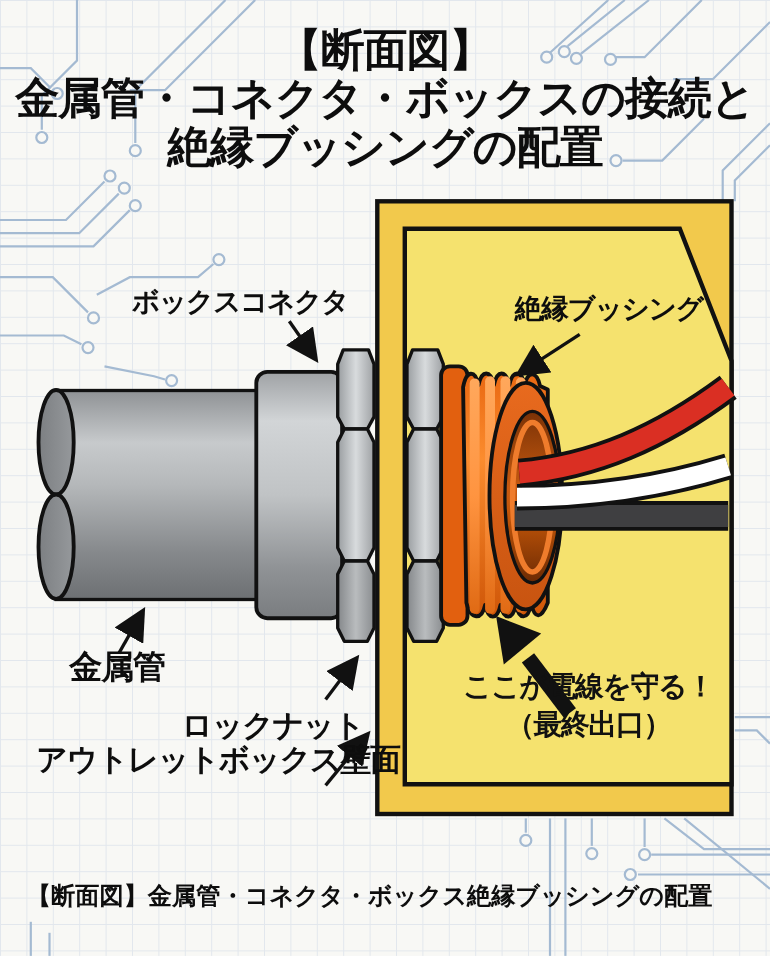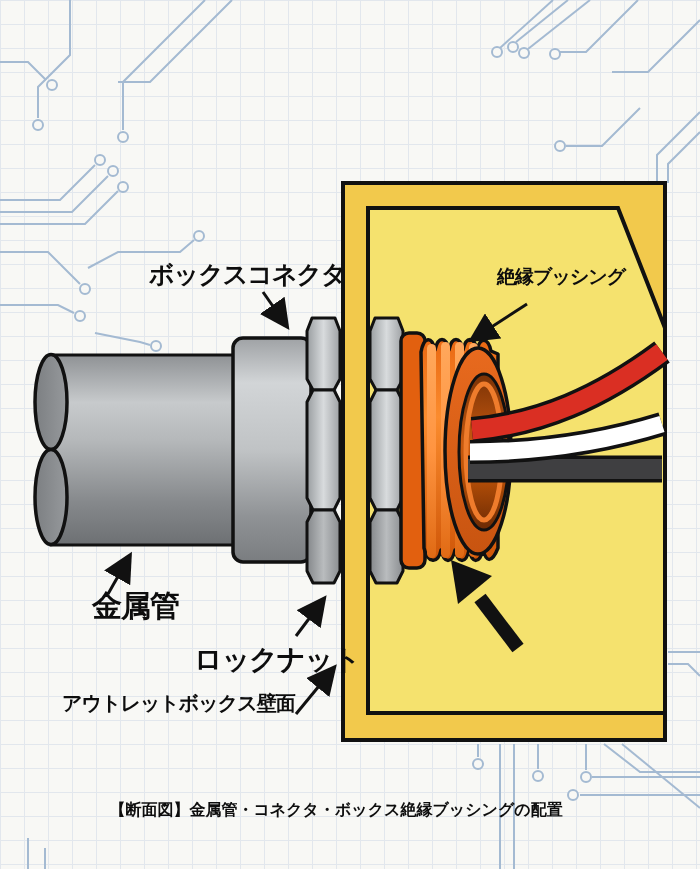--- a/index.html
+++ b/index.html
@@ -16,34 +16,33 @@
   .abs{position:absolute;}
   svg{display:block;}
   .title-block{
     position:absolute;top:24px;left:0;width:700px;text-align:center;
     font-weight:900;line-height:1.1;letter-spacing:-1px;color:#0d0d0d;
   }
   .title-line{font-size:40px;white-space:nowrap;}
   .diagram-label{
     position:absolute;font-weight:900;color:#0d0d0d;white-space:nowrap;
     letter-spacing:-1px;
-    margin-left:29px;
   }
   .lbl-box-connector{left:120px;top:258px;font-size:25px;}
-  .lbl-bushing{left:468px;top:264px;font-size:19px;}
+  .lbl-bushing{left:468px;top:264px;font-size:25px;}
   .lbl-metal-pipe{left:63px;top:586px;font-size:30px;}
   .lbl-locknut{left:165px;top:641px;font-size:28px;}
-  .lbl-box-wall{left:33px;top:690px;font-size:20px;}
+  .lbl-box-wall{left:33px;top:672px;font-size:28px;}
   .callout{
     position:absolute;left:405px;top:608px;width:260px;text-align:center;
     font-weight:900;font-size:26px;line-height:1.3;letter-spacing:-1px;white-space:nowrap;
   }
   .caption{
     position:absolute;top:800px;left:0;width:672px;text-align:center;
-    font-weight:900;font-size:16px;letter-spacing:0;color:#0d0d0d;white-space:nowrap;
+    font-weight:900;font-size:22px;letter-spacing:0;color:#0d0d0d;white-space:nowrap;
   }
 </style>
 </head>
 <body>
 
 <div class="stage">
 
   <svg class="abs" style="left:0;top:0" width="700" height="869" viewBox="0 0 700 869" fill="none" stroke="#a4bad2" stroke-width="2">
 
     <path d="M70,0 V55 L38,87 V118"></path>
@@ -226,23 +225,32 @@
 
     <g stroke="#111" stroke-width="3" fill="none">
       <path d="M263,292 L286,325" marker-end="url(#ah)"></path>
       <path d="M527,304 L473,339" marker-end="url(#ah)"></path>
       <path d="M108,594 L129,557" marker-end="url(#ah)"></path>
       <path d="M296,636 L323,600" marker-end="url(#ah)"></path>
       <path d="M296,714 L333,669" marker-end="url(#ah)"></path>
     </g>
   </svg>
 
+  <div class="title-block">
+    <div class="title-line">【断面図】</div>
+    <div class="title-line">金属管・コネクタ・ボックスの接続と</div>
+    <div class="title-line">絶縁ブッシングの配置</div>
+  </div>
 
   <div class="diagram-label lbl-box-connector">ボックスコネクタ</div>
   <div class="diagram-label lbl-bushing">絶縁ブッシング</div>
   <div class="diagram-label lbl-metal-pipe">金属管</div>
   <div class="diagram-label lbl-locknut">ロックナット</div>
   <div class="diagram-label lbl-box-wall">アウトレットボックス壁面</div>
 
+  <div class="callout">
+    <div>ここが電線を守る！</div>
+    <div>（最終出口）</div>
+  </div>
 
   <div class="caption">【断面図】金属管・コネクタ・ボックス絶縁ブッシングの配置</div>
 
 </div>
 
 </body></html>

